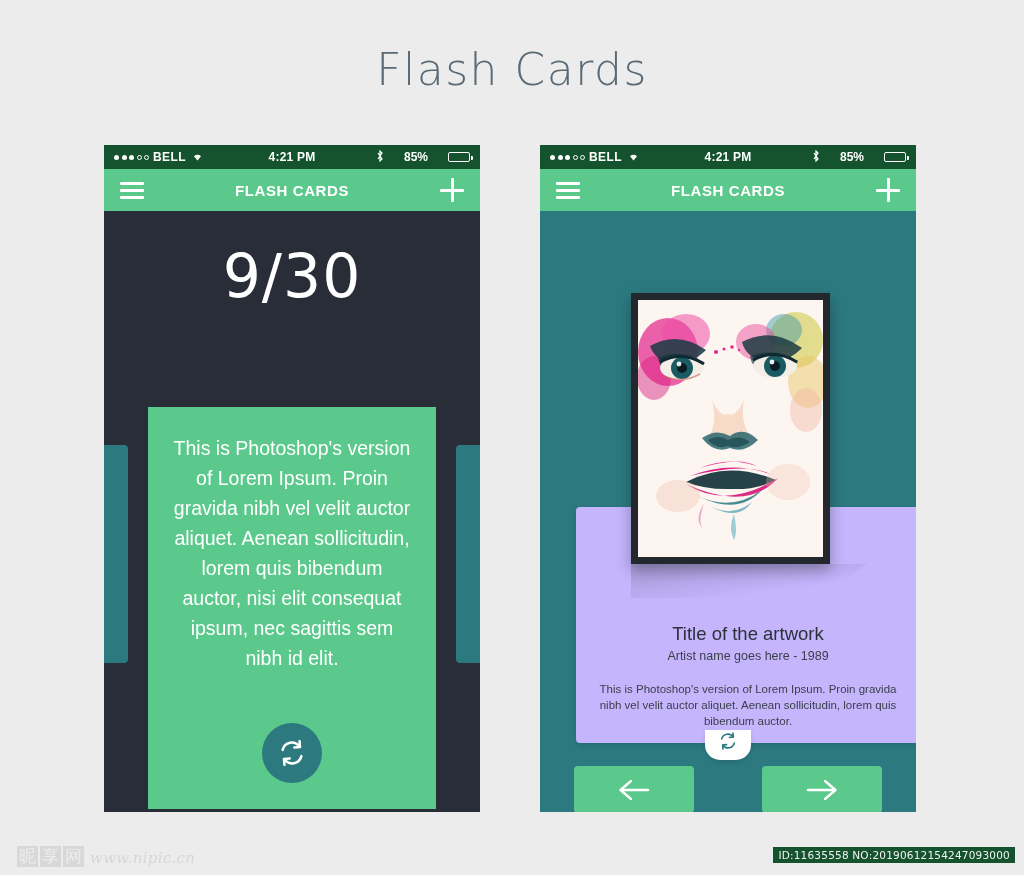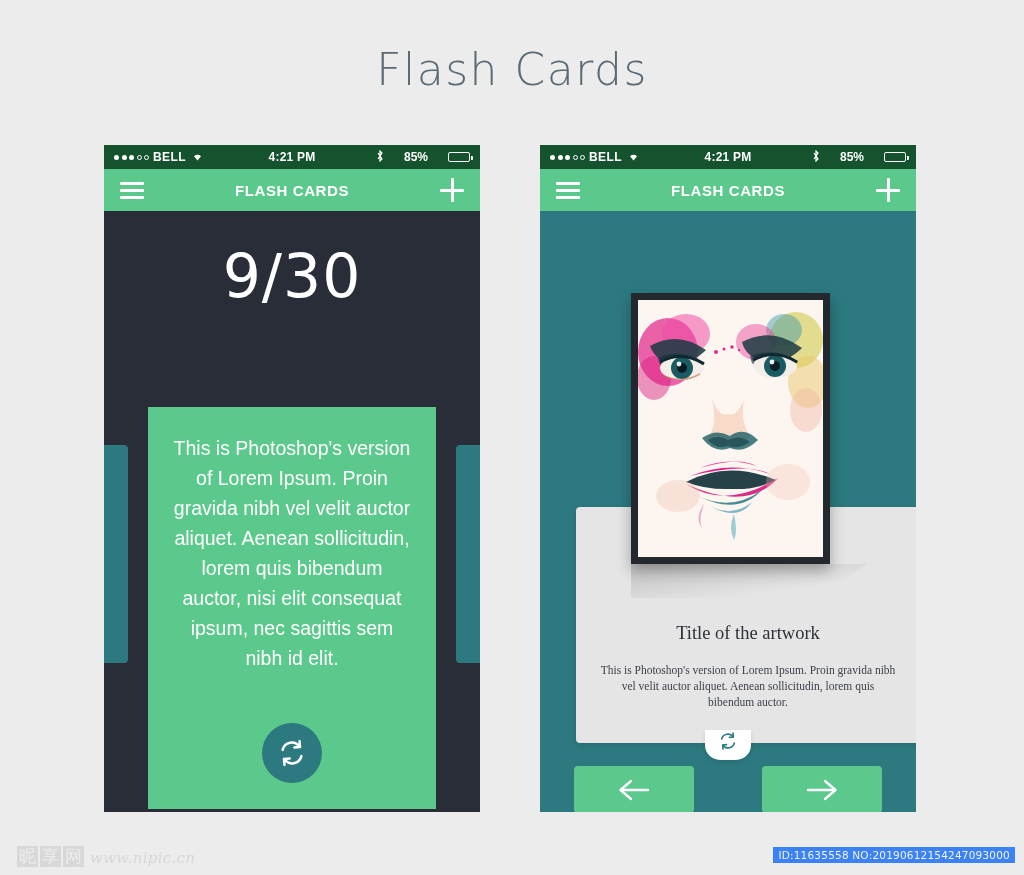--- a/index.html
+++ b/index.html
@@ -151,25 +151,24 @@
   }
   .art-shadow {
     position: absolute; left: 91px; top: 353px; width: 236px; height: 34px;
     background: linear-gradient(to bottom right, rgba(0,0,0,.16), rgba(0,0,0,0) 72%);
     z-index: 2;
     clip-path: polygon(0 0, 100% 0, 80% 100%, 0 100%);
   }
   .info-card {
     position: absolute; left: 36px; top: 296px;
     width: 344px; height: 236px;
-    background: #e5e5e5;
+    background: #c4b5fd;
     border-radius: 4px;
     z-index: 1;
     box-shadow: 0 2px 6px rgba(0,0,0,.13);
-    font-family: Liberation Serif, serif;
   }
   .info-inner { padding: 116px 22px 0 22px; text-align: center; }
   .art-title { font-size: 18.5px; color: #2c3038; font-weight: 400; }
   .art-artist { font-size: 12.5px; color: #3a3f48; margin-top: 4px; }
   .art-desc {
     font-size: 11.5px; color: #3a3f48; line-height: 16px; margin-top: 18px;
   }
   .flip-tab {
     position: absolute; left: 50%; transform: translateX(-50%);
     top: 519px; width: 46px; height: 30px;
@@ -202,21 +201,21 @@
     background: #c9c9c9; color: #ececec; font-size: 17px; line-height: 20px;
     width: 21px; height: 21px; text-align: center;
     font-family: "DejaVu Sans", sans-serif;
   }
   .logo-url {
     color: #c5c5c5; font-size: 15px; font-style: italic; letter-spacing: .3px;
     font-family: "DejaVu Serif", serif;
   }
   .footer-id {
     position: absolute; right: 9px; bottom: 12px;
-    background: #3b82f6; color: #f3f3f3;
+    background: #14532d; color: #f3f3f3;
     font-size: 10.5px; padding: 2px 5px; letter-spacing: .2px;
     font-family: "DejaVu Sans", sans-serif;
   }
 </style>
 </head>
 <body>
 
 <div class="page-title">Flash Cards</div>
 
 <div class="phone" id="phone-one">
@@ -377,20 +376,21 @@
           <path d="M66 204 q-6 16 -2 24 q-8 -10 2 -24z" fill="#d81b7d" opacity=".35"></path>
           <ellipse cx="40" cy="196" rx="22" ry="16" fill="#f2c0ab" opacity=".35"></ellipse>
           <ellipse cx="150" cy="182" rx="22" ry="18" fill="#f2c0ab" opacity=".3"></ellipse>
         </svg>
       </div>
     </div>
 
     <div class="info-card">
       <div class="info-inner">
         <div class="art-title">Title of the artwork</div>
+        <div class="art-artist">Artist name goes here - 1989</div>
         <div class="art-desc">This is Photoshop's version  of Lorem Ipsum. Proin gravida nibh vel velit auctor aliquet. Aenean sollicitudin, lorem quis bibendum auctor.</div>
       </div>
     </div>
 
     <div class="flip-tab">
       <svg width="20" height="20" viewBox="0 0 24 24" fill="none" stroke="#2c7a80" stroke-width="2" stroke-linecap="round">
         <path d="M4.5 9.5 A7.5 7.5 0 0 1 18 7"></path>
         <path d="M19.5 14.5 A7.5 7.5 0 0 1 6 17"></path>
         <polyline points="18,2.5 18.4,7.2 13.8,7.6" stroke-linejoin="round"></polyline>
         <polyline points="6,21.5 5.6,16.8 10.2,16.4" stroke-linejoin="round"></polyline>

